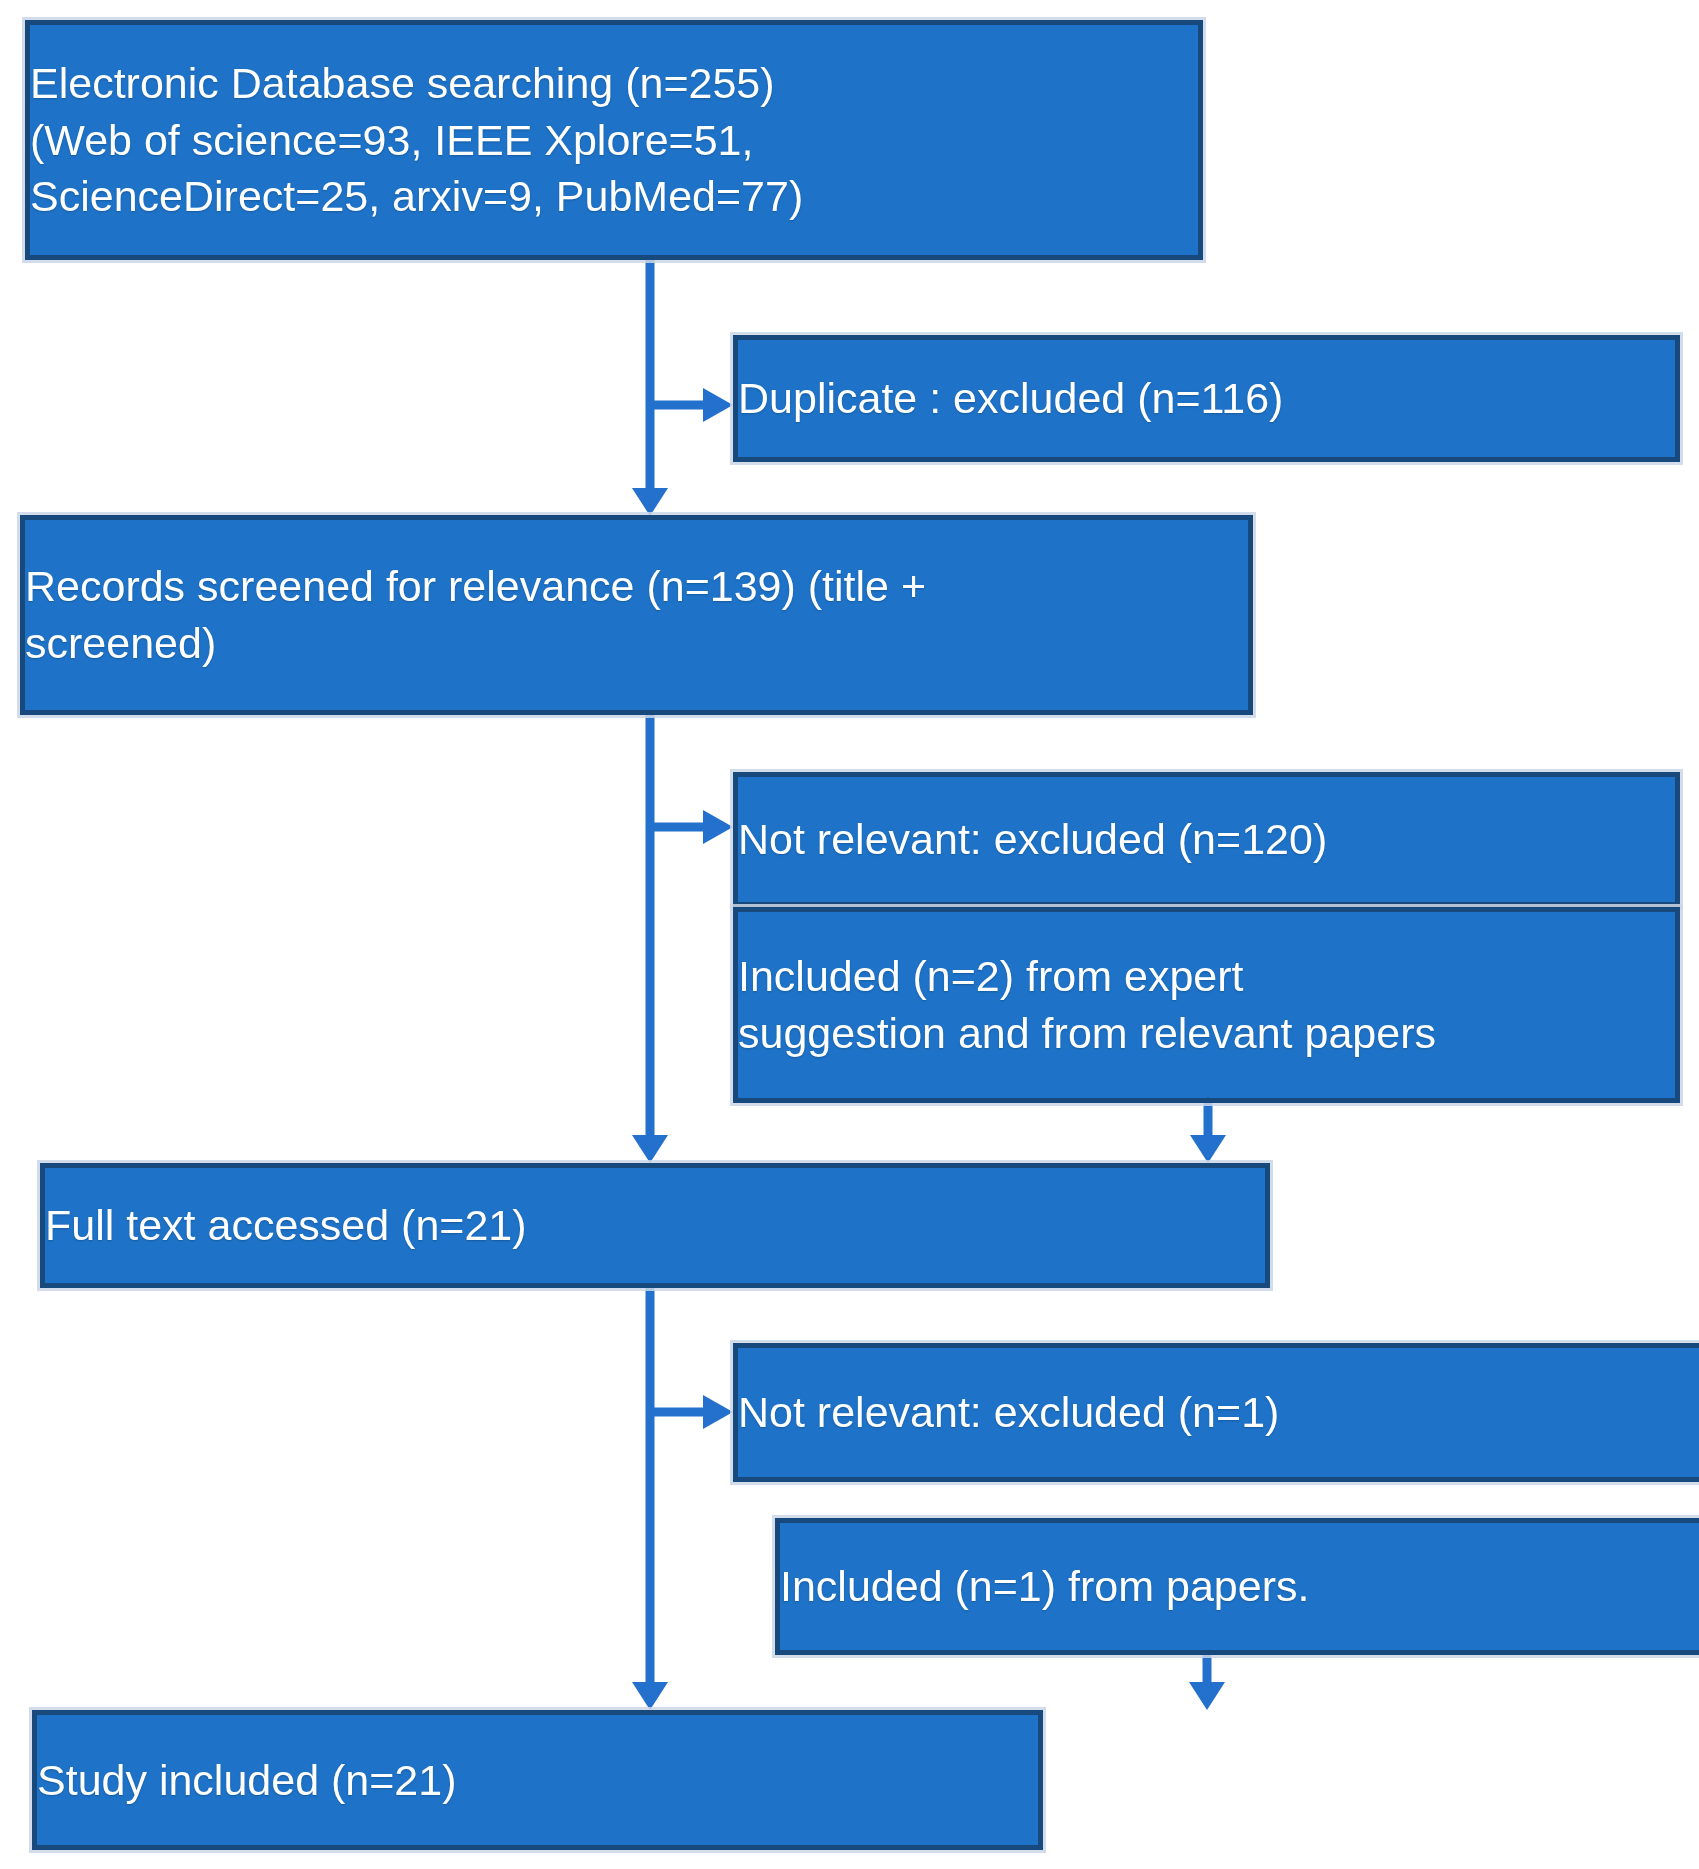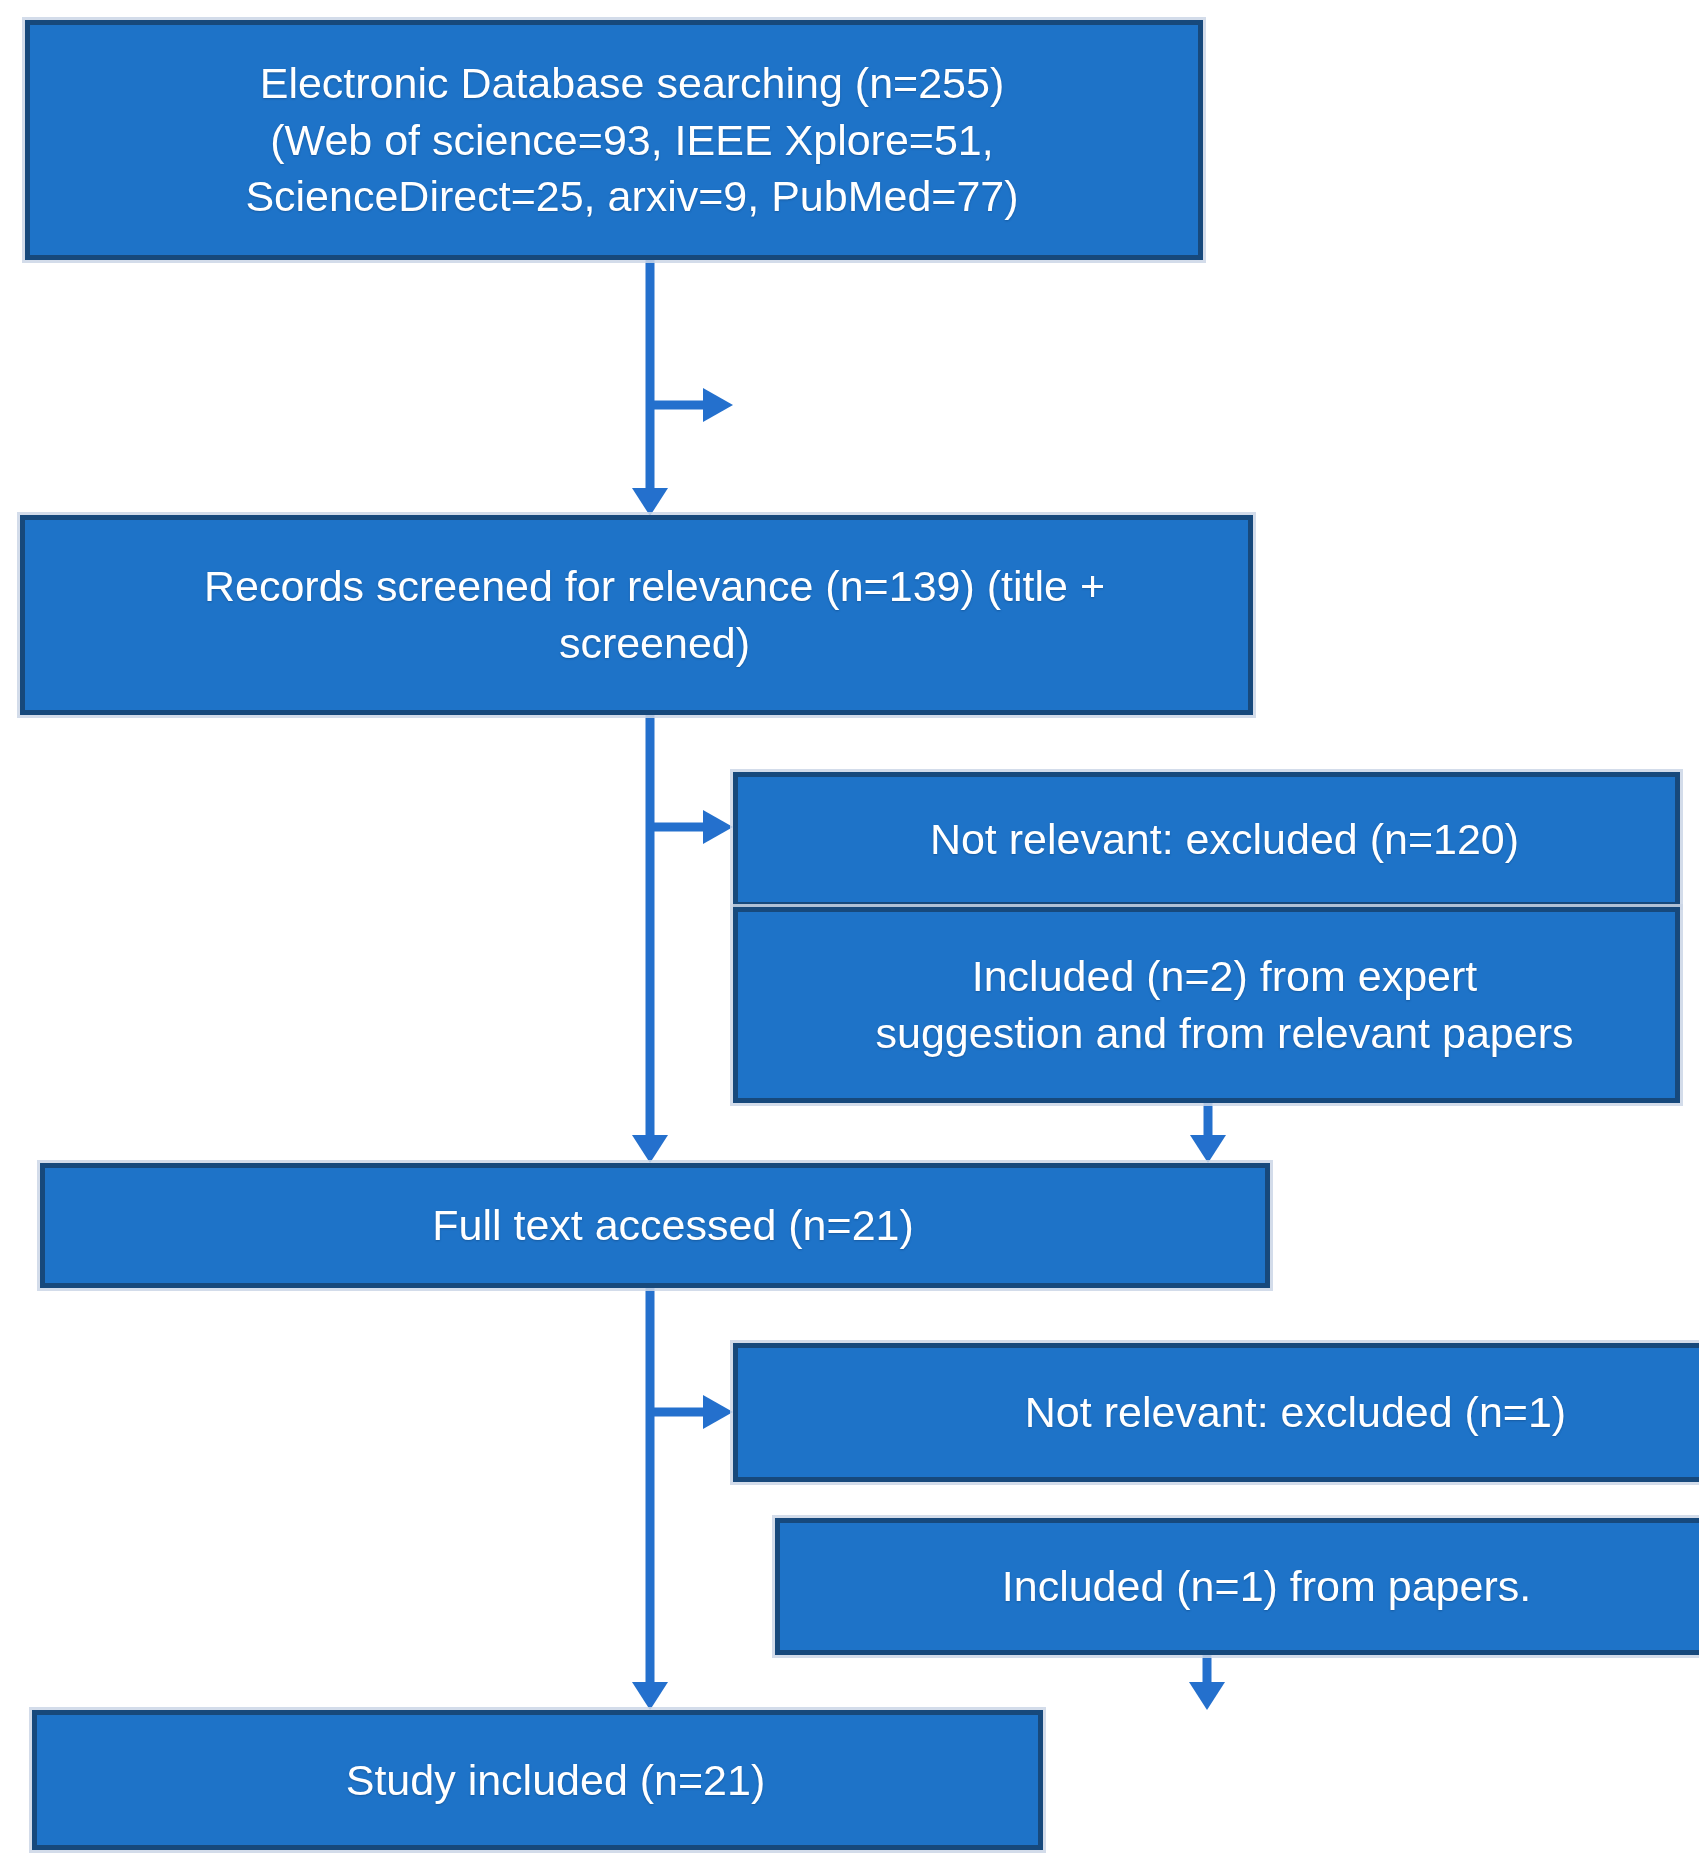--- a/index.html
+++ b/index.html
@@ -11,28 +11,27 @@
     overflow:hidden;
   }
   .box{
     position:absolute;
     background:#1E73C8;
     border:5px solid #17497C;
     box-shadow:0 0 0 3px rgba(203,214,230,0.85);
     box-sizing:border-box;
     display:flex;
     flex-direction:column;
-    align-items:center;
+    align-items:flex-start;
     justify-content:center;
     text-align:center;
     color:#ffffff;
     font-size:43px;
     line-height:1.32;
     text-shadow:0 1px 2px rgba(10,45,90,0.35);
-    padding-left:36px;
   }
   .arrows{position:absolute;left:0;top:0;}
   .arrows line{stroke:#2470CD;stroke-width:9;}
   .arrows polygon{fill:#2470CD;}
 </style>
 </head>
 <body>
 
 <div class="canvas">
 
@@ -70,20 +69,23 @@
       <polygon points="1207,1710 1189,1682 1225,1682"></polygon>
     </g>
   </svg>
 
   <div class="box" style="left:25px;top:20px;width:1178px;height:240px;">
     <div>Electronic Database searching (n=255)</div>
     <div>(Web of science=93, IEEE Xplore=51,</div>
     <div>ScienceDirect=25, arxiv=9, PubMed=77)</div>
   </div>
 
+  <div class="box" style="left:733px;top:335px;width:947px;height:127px;">
+    <div>Duplicate : excluded (n=116)</div>
+  </div>
 
   <div class="box" style="left:20px;top:515px;width:1233px;height:200px;">
     <div>Records screened for relevance (n=139) (title +</div>
     <div>screened)</div>
   </div>
 
   <div class="box" style="left:733px;top:772px;width:947px;height:135px;">
     <div>Not relevant: excluded (n=120)</div>
   </div>
 

